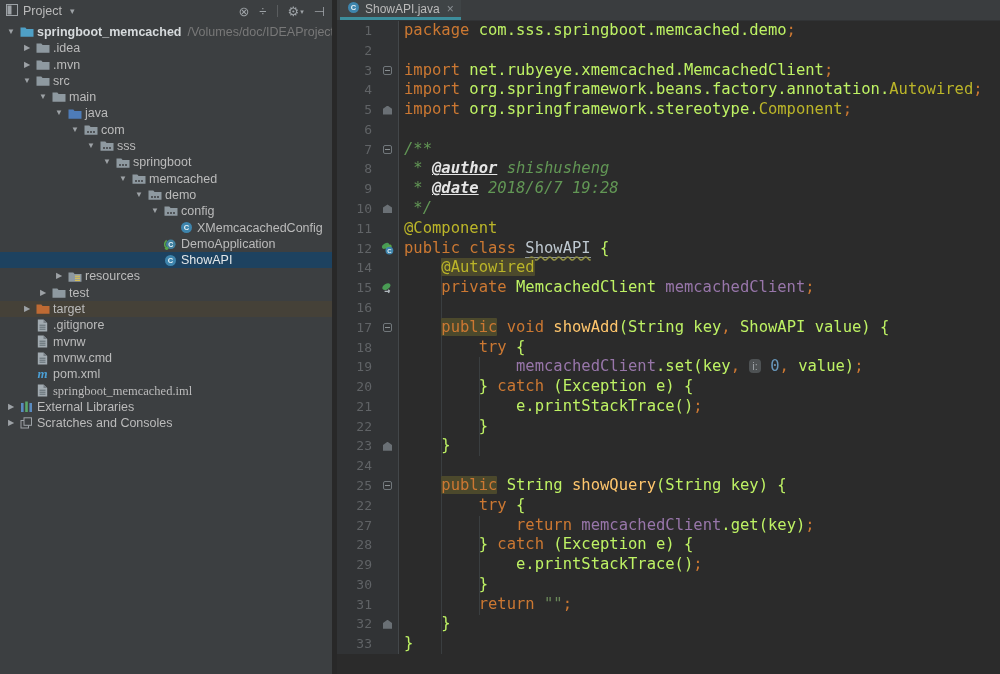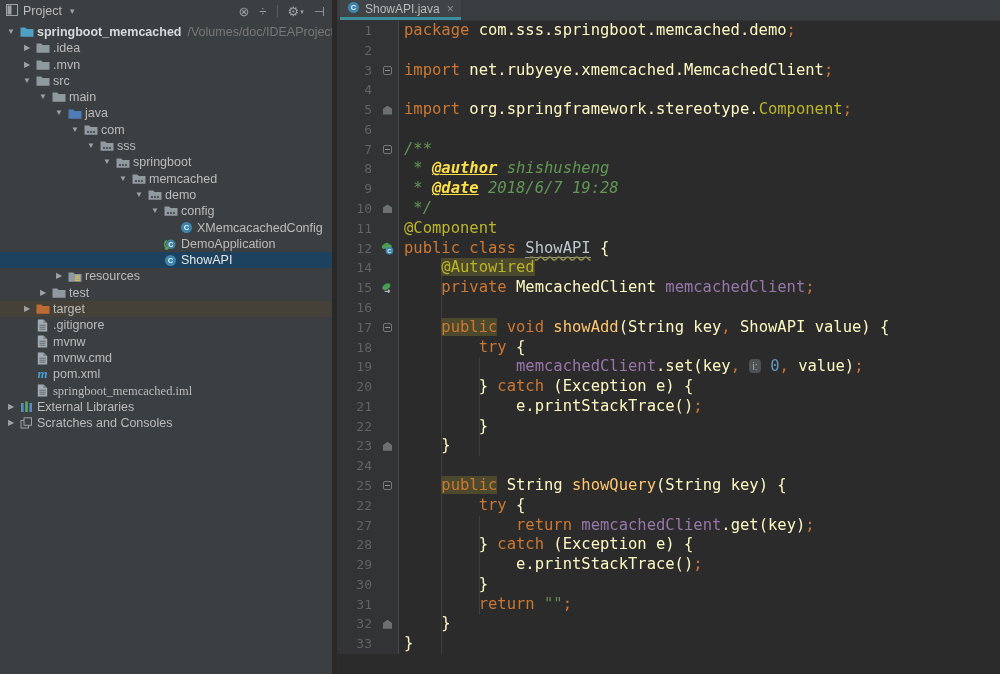--- a/index.html
+++ b/index.html
@@ -36,24 +36,24 @@
   .code-area{position:absolute;top:21px;left:0;right:0;bottom:0;font-family:"DejaVu Sans Mono",monospace;
              font-size:15.5px;overflow:hidden;}
   .code-line{display:flex;height:19.787px;line-height:19.787px;position:relative;z-index:1;}
   .ln{width:40px;flex:none;background:#313335;color:#606366;text-align:right;padding-right:5px;
       font-size:13px;box-sizing:border-box;}
   .gut{width:22px;flex:none;background:#313335;border-right:1px solid #43474A;box-sizing:border-box;
        display:flex;align-items:center;justify-content:center;}
   .txt{white-space:pre;padding-left:5px;color:#A9B7C6;}
   
   .s-k{color:#CC7832;}
-  .s-p{color:#fef9c3;}
+  .s-p{color:#bef264;}
   .s-a{color:#BBB529;}
   .s-c{color:#629755;font-style:italic;}
-  .s-ct{color:#fde047;font-style:italic;font-weight:bold;text-decoration:underline;}
+  .s-ct{color:#e5e5e5;font-style:italic;font-weight:bold;text-decoration:underline;}
   .s-f{color:#9876AA;}
   .s-m{color:#FFC66D;}
   .s-n{color:#6897BB;}
   .s-s{color:#6A8759;}
   .s-cd{color:#BEC8D0;border-bottom:1px solid #8C9499;text-decoration:underline wavy #8F8F43;text-underline-offset:3px;}
   .s-hl{background:#4C492C;border-radius:1px;}
   .s-hint{background:#4E5254;color:#9CA1A4;border-radius:4px;padding:0 3px;font-size:11px;
           font-family:"Liberation Sans",sans-serif;display:inline-block;line-height:14px;vertical-align:1px;}
   
   .fold{display:inline-block;width:9px;height:9px;}
@@ -379,20 +379,21 @@
         <div class="code-line">
           <span class="ln">3</span>
           <span class="gut">
             <span class="fold fo"></span>
           </span>
           <span class="txt"><span class="s-k">import</span><span class="s-p"> net.rubyeye.xmemcached.MemcachedClient</span><span class="s-k">;</span></span>
         </div>
         <div class="code-line">
           <span class="ln">4</span>
           <span class="gut"></span>
+          <span class="txt"><span class="s-k">import</span><span class="s-p"> org.springframework.beans.factory.annotation.</span><span class="s-a">Autowired</span><span class="s-k">;</span></span>
         </div>
         <div class="code-line">
           <span class="ln">5</span>
           <span class="gut">
             <span class="fold fc"></span>
           </span>
           <span class="txt"><span class="s-k">import</span><span class="s-p"> org.springframework.stereotype.</span><span class="s-a">Component</span><span class="s-k">;</span></span>
         </div>
         <div class="code-line">
           <span class="ln">6</span>

